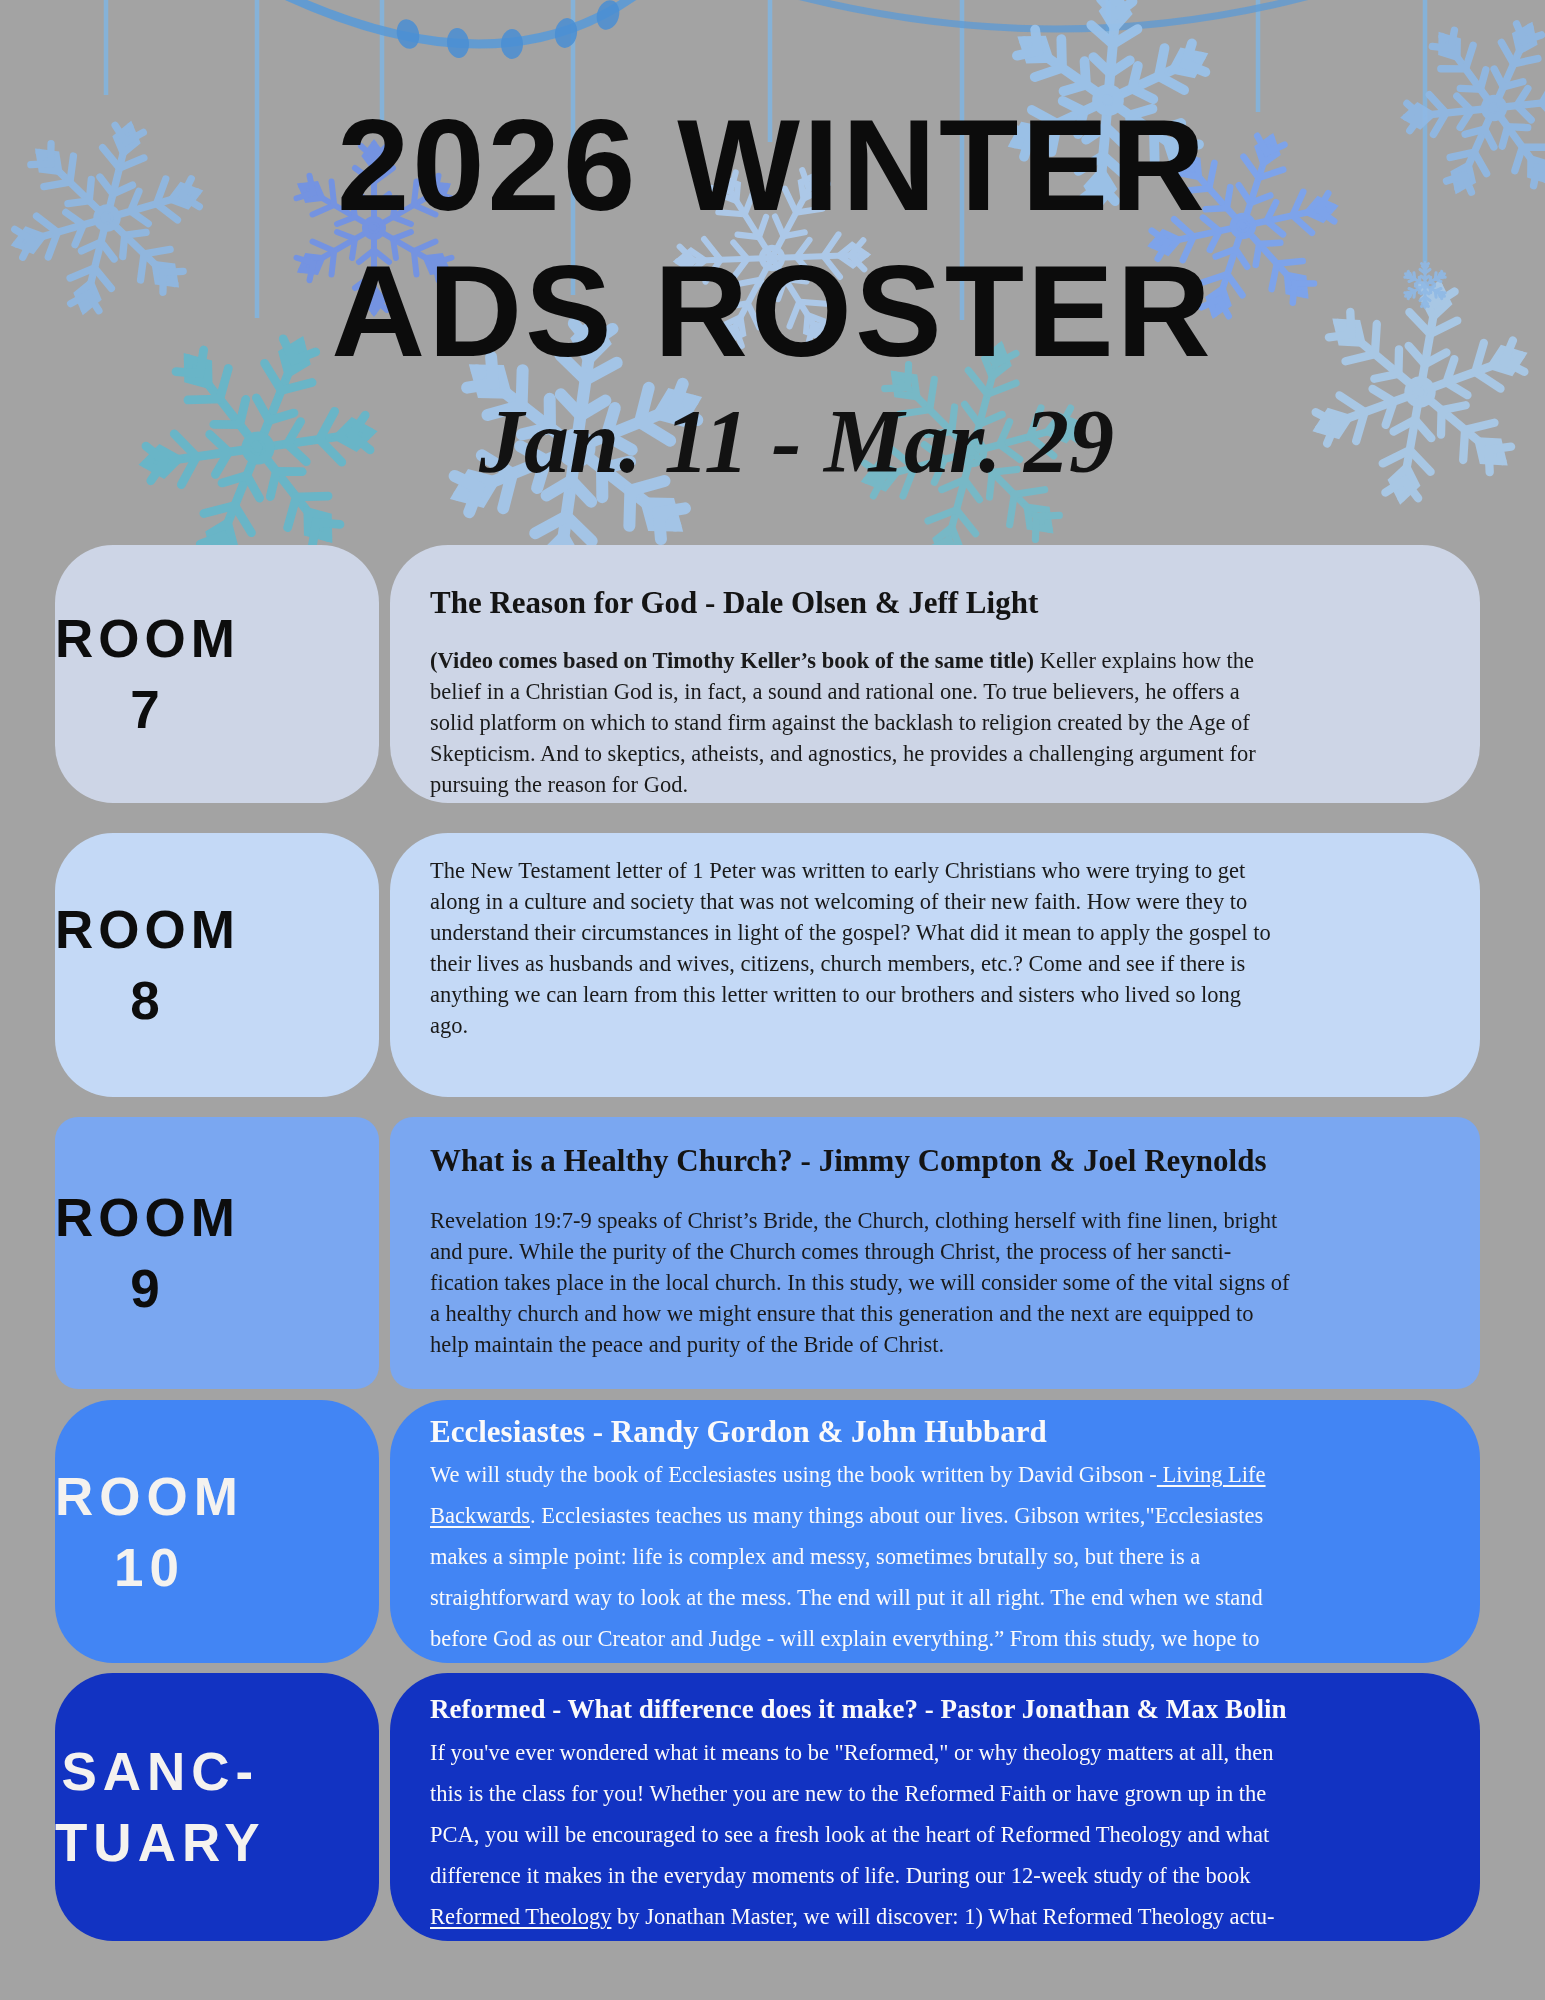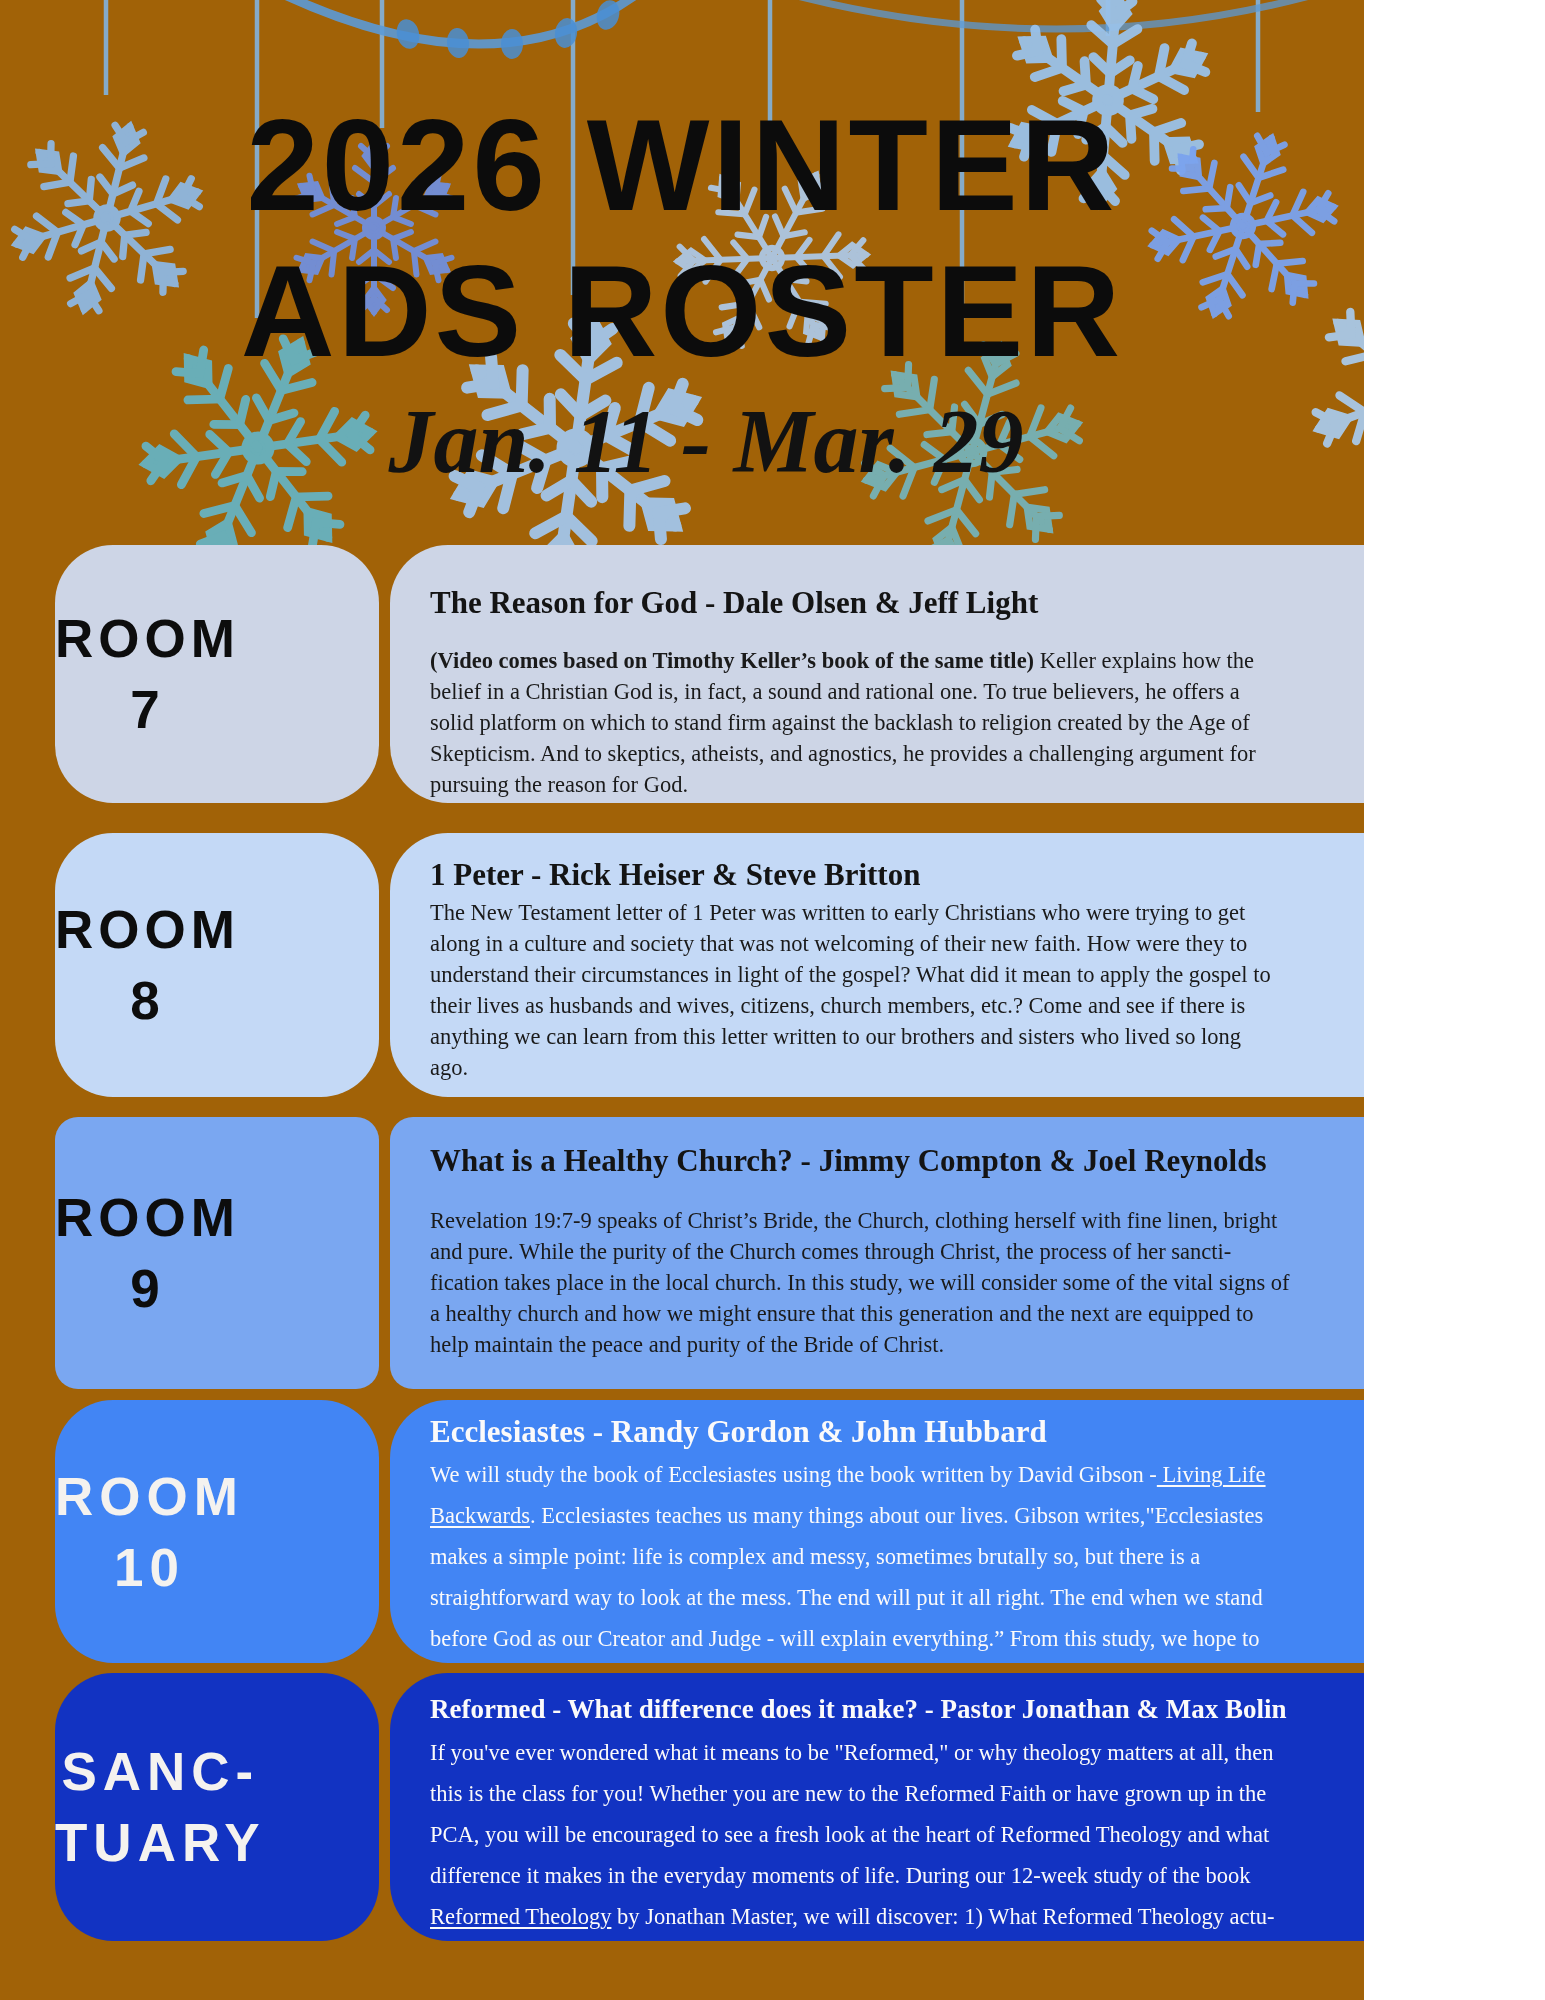--- a/index.html
+++ b/index.html
@@ -1,16 +1,16 @@
 <!DOCTYPE html>
 <html><head>
 <meta charset="utf-8">
 <style>
   html,body{margin:0;padding:0;background:#ffffff;}
-  #page{position:relative;width:1364px;height:2000px;background:#a16207;overflow:hidden;
+  #page{position:relative;width:1545px;height:2000px;background:#a3a3a3;overflow:hidden;
         font-family:"Liberation Serif", serif;}
   #decor{position:absolute;top:0;left:0;z-index:0;pointer-events:none;}
   
   #header{position:absolute;top:92px;left:0;width:100%;z-index:1;text-align:center;}
   .title-line{font-family:"Liberation Sans", sans-serif;font-weight:bold;
               font-size:130px;line-height:146px;letter-spacing:3px;color:#0c0c0c;white-space:nowrap;}
   #subtitle{font-family:"Liberation Serif", serif;font-style:italic;font-weight:bold;
             font-size:90px;line-height:112px;color:#121212;margin-top:2px;white-space:nowrap;padding-left:48px;}
   
   #rows{position:absolute;top:545px;left:55px;width:1425px;z-index:1;}
@@ -127,21 +127,20 @@
 pursuing the reason for God.</span></p>
       </div>
     </div>
 
     <div class="row r2">
       <div class="label">
         <span class="room-text">ROOM
 8</span>
       </div>
       <div class="content">
-        <h2 class="class-title">1 Peter - Rick Heiser &amp; Steve Britton</h2>
         <p class="body">The New Testament letter of 1 Peter was written to early Christians who were trying to get
 along in a culture and society that was not welcoming of their new faith. How were they to
 understand their circumstances in light of the gospel? What did it mean to apply the gospel to
 their lives as husbands and wives, citizens, church members, etc.? Come and see if there is
 anything we can learn from this letter written to our brothers and sisters who lived so long
 ago.</p>
       </div>
     </div>
 
     <div class="row r3">

